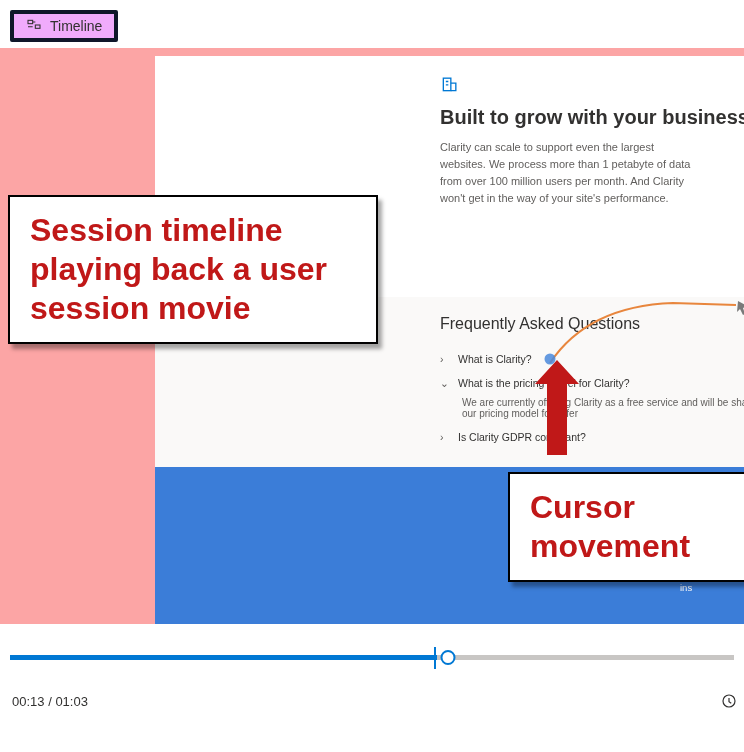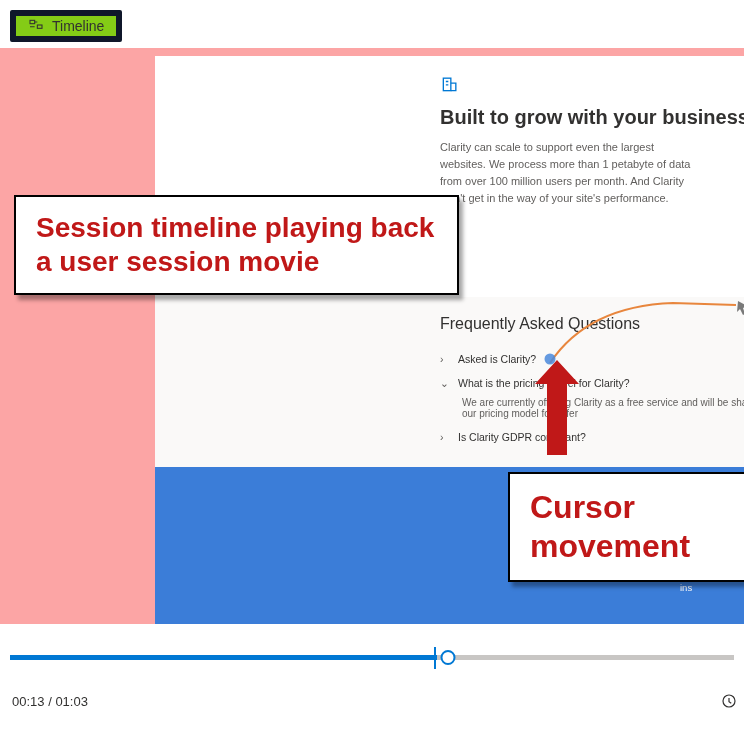--- a/index.html
+++ b/index.html
@@ -11,22 +11,22 @@
     overflow: hidden;
     position: relative;
   }
 
   
   .timeline-btn {
     position: absolute;
     top: 10px; left: 10px;
     height: 32px;
     padding: 0 12px;
-    border: 6px solid #0f172a;
-    background: #84cc16;
+    border: 4px solid #0f172a;
+    background: #f0abfc;
     display: flex;
     align-items: center;
     gap: 8px;
     font-size: 14px;
     color: #323130;
     cursor: pointer;
     border-radius: 2px;
   }
   .timeline-btn svg { width: 16px; height: 16px; stroke: #323130; }
 
@@ -124,23 +124,23 @@
     background: #fff;
     border: 2px solid #000;
     padding: 14px 20px;
     font-family: Arial, sans-serif;
     font-weight: bold;
     color: #c01818;
     line-height: 1.22;
     box-shadow: 4px 5px 4px rgba(0,0,0,0.35);
   }
   .callout.big {
-    top: 195px; left: 14px;
-    width: 445px;
-    font-size: 28px;
+    top: 195px; left: 8px;
+    width: 370px;
+    font-size: 32px;
   }
   .callout.small {
     top: 455px; left: 508px;
     width: 239px;
     font-size: 32px;
     margin-top: 17px;
   }
 
   
   .redarrow {
@@ -228,21 +228,21 @@
       </span>
       <h2>Built to grow with your business</h2>
       <p>Clarity can scale to support even the largest websites. We process more than 1 petabyte of data from over 100 million users per month. And Clarity won't get in the way of your site's performance.</p>
     </div>
 
     <div class="faq">
       <h3>Frequently Asked Questions</h3>
 
       <div class="faq-item">
         <span class="chev">›</span>
-        <span>Asked is Clarity?</span>
+        <span>What is Clarity?</span>
       </div>
 
       <div class="faq-item">
         <span class="chev">⌄</span>
         <span>What is the pricing model for Clarity?</span>
       </div>
       <div class="faq-answer">We are currently offering Clarity as a free service and will be sharing our pricing model for differ</div>
 
       <div class="faq-item">
         <span class="chev">›</span>

